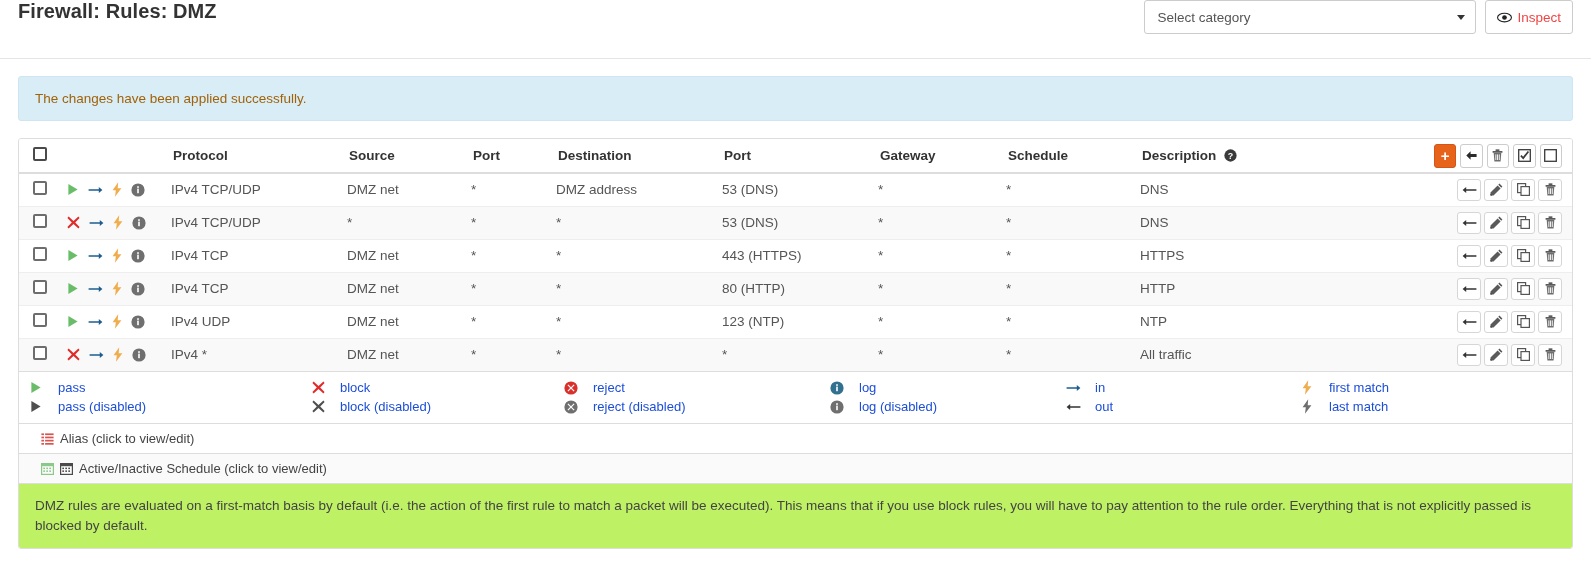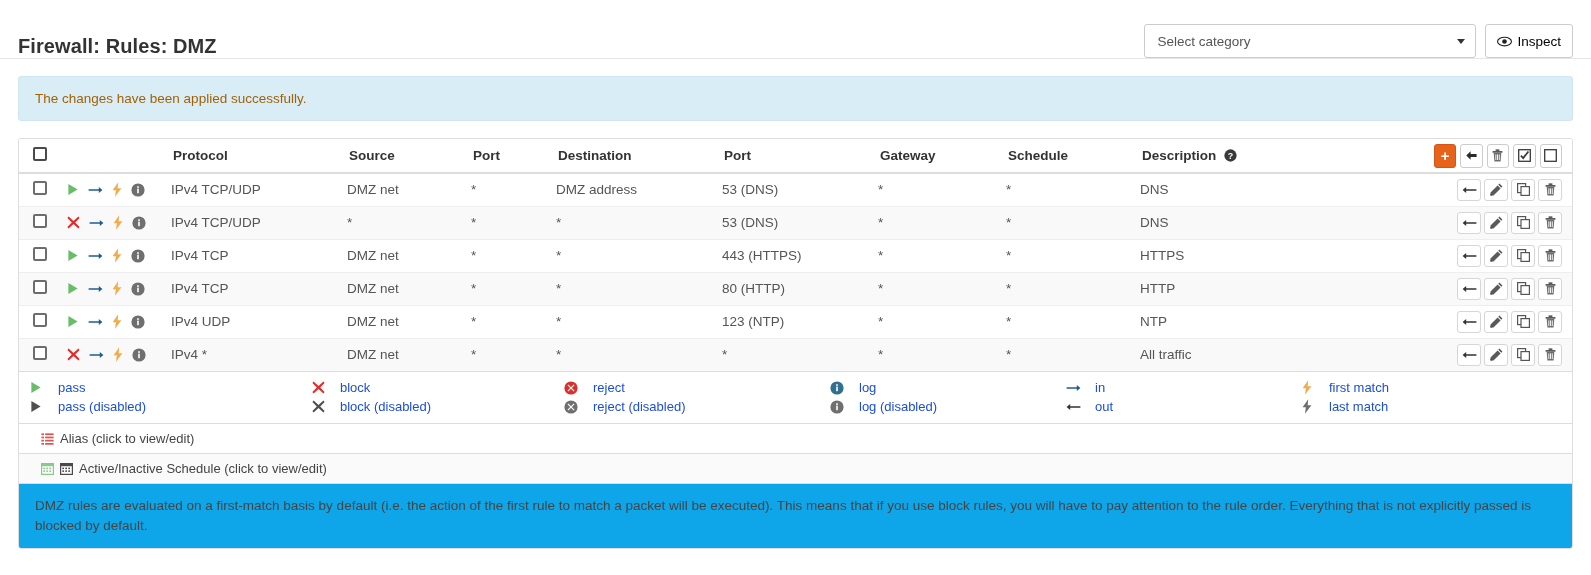--- a/index.html
+++ b/index.html
@@ -9,21 +9,21 @@
     background: #ffffff;
     font-family: "Liberation Sans", sans-serif;
     color: #333333;
     -webkit-font-smoothing: antialiased;
   }
   .page { width: 1591px; height: 575px; position: relative; overflow: hidden; }
 
   
   .pagehead {
     height: 59px;
-    display: flex; align-items: flex-end;
+    display: flex; align-items: flex-start;
     padding: 0 18px 0 18px;
     border-bottom: 1px solid #e5e5e5;
     background: #fff;
   }
   .page-title {
     font-size: 20px; font-weight: bold; color: #333;
     letter-spacing: .1px;
   }
   .head-right { margin-left: auto; display: flex; align-items: center; gap: 9px; padding-left: 32px; }
   .select-category {
@@ -40,21 +40,21 @@
     border-left: 4.5px solid transparent;
     border-right: 4.5px solid transparent;
     border-top: 5px solid #333;
     margin-left: 8px;
   }
   .btn-inspect {
     height: 34px; padding: 0 11px;
     border: 1px solid #cccccc; border-radius: 3px;
     background: #ffffff;
     display: flex; align-items: center; gap: 5px;
-    font-size: 13.5px; color: #000000;
+    font-size: 13.5px; color: #ef4444;
   }
 
   
   .alert-wrap { padding: 17px 18px 0 18px; }
   .alert {
     background: #d9edf7;
     border: 1px solid #cfe6f2;
     border-radius: 3px;
     padding: 14px 16px;
     font-size: 13.5px;
@@ -154,21 +154,21 @@
     display: flex; align-items: center; gap: 6px;
     font-size: 13px; color: #444;
     background: #fafafa;
   }
   .legend-row.white { background: #fff; }
 
   .footnote {
     border-top: 1px solid #dddddd;
     padding: 12px 18px 13px 16px;
     font-size: 13.5px; color: #444; line-height: 1.45;
-    background: #0ea5e9;
+    background: #bef264;
   }
 </style>
 </head>
 <body>
 
 <div class="page">
 
   <div class="pagehead">
     <div class="page-title">Firewall: Rules: DMZ</div>
     <div class="head-right">

